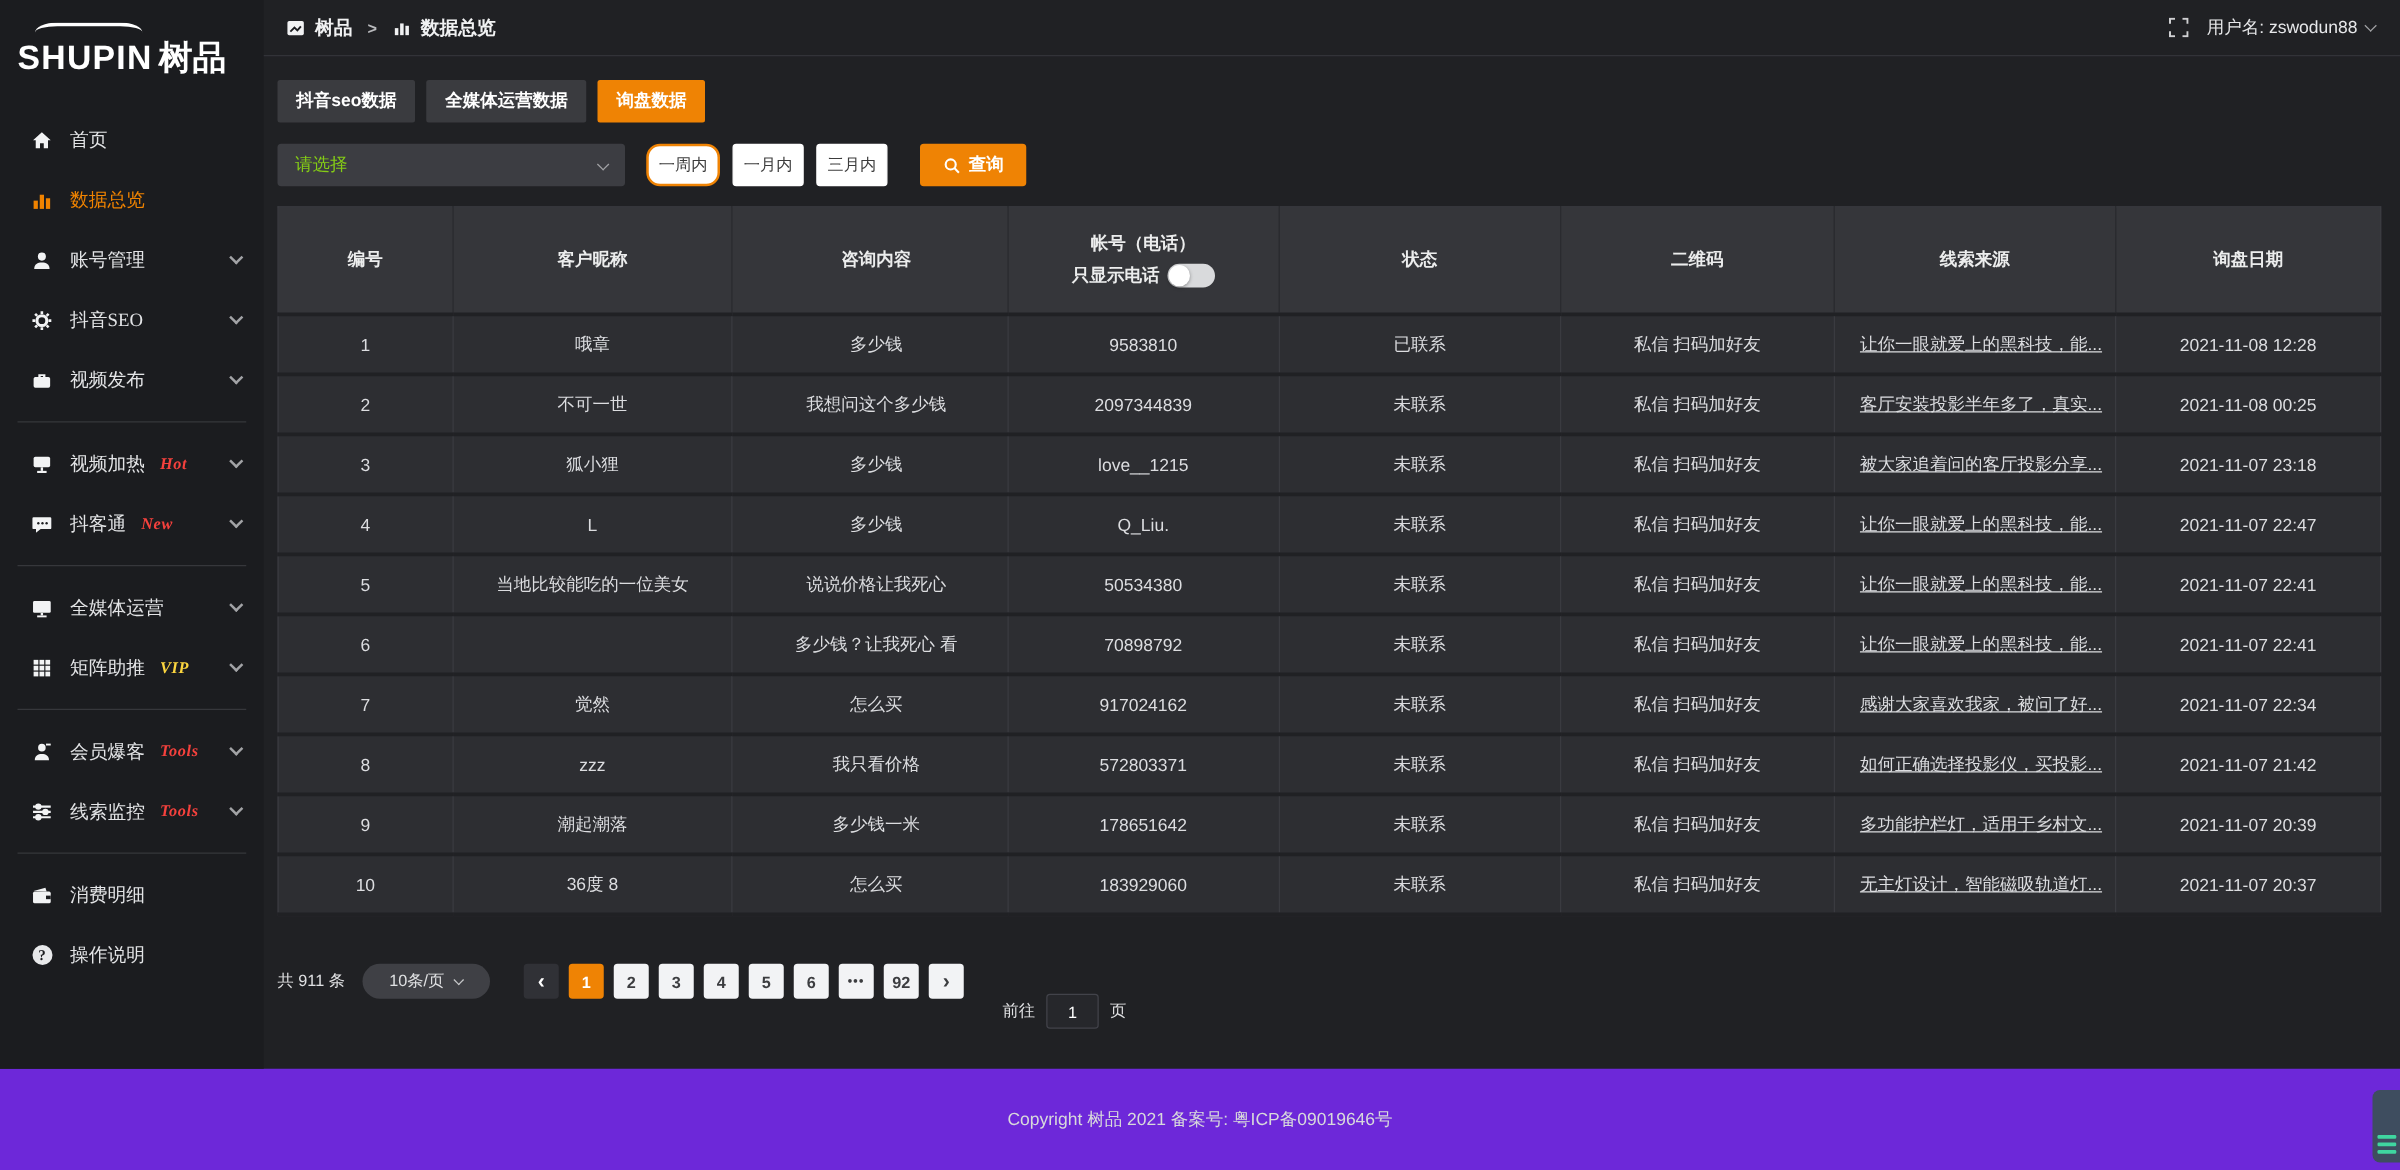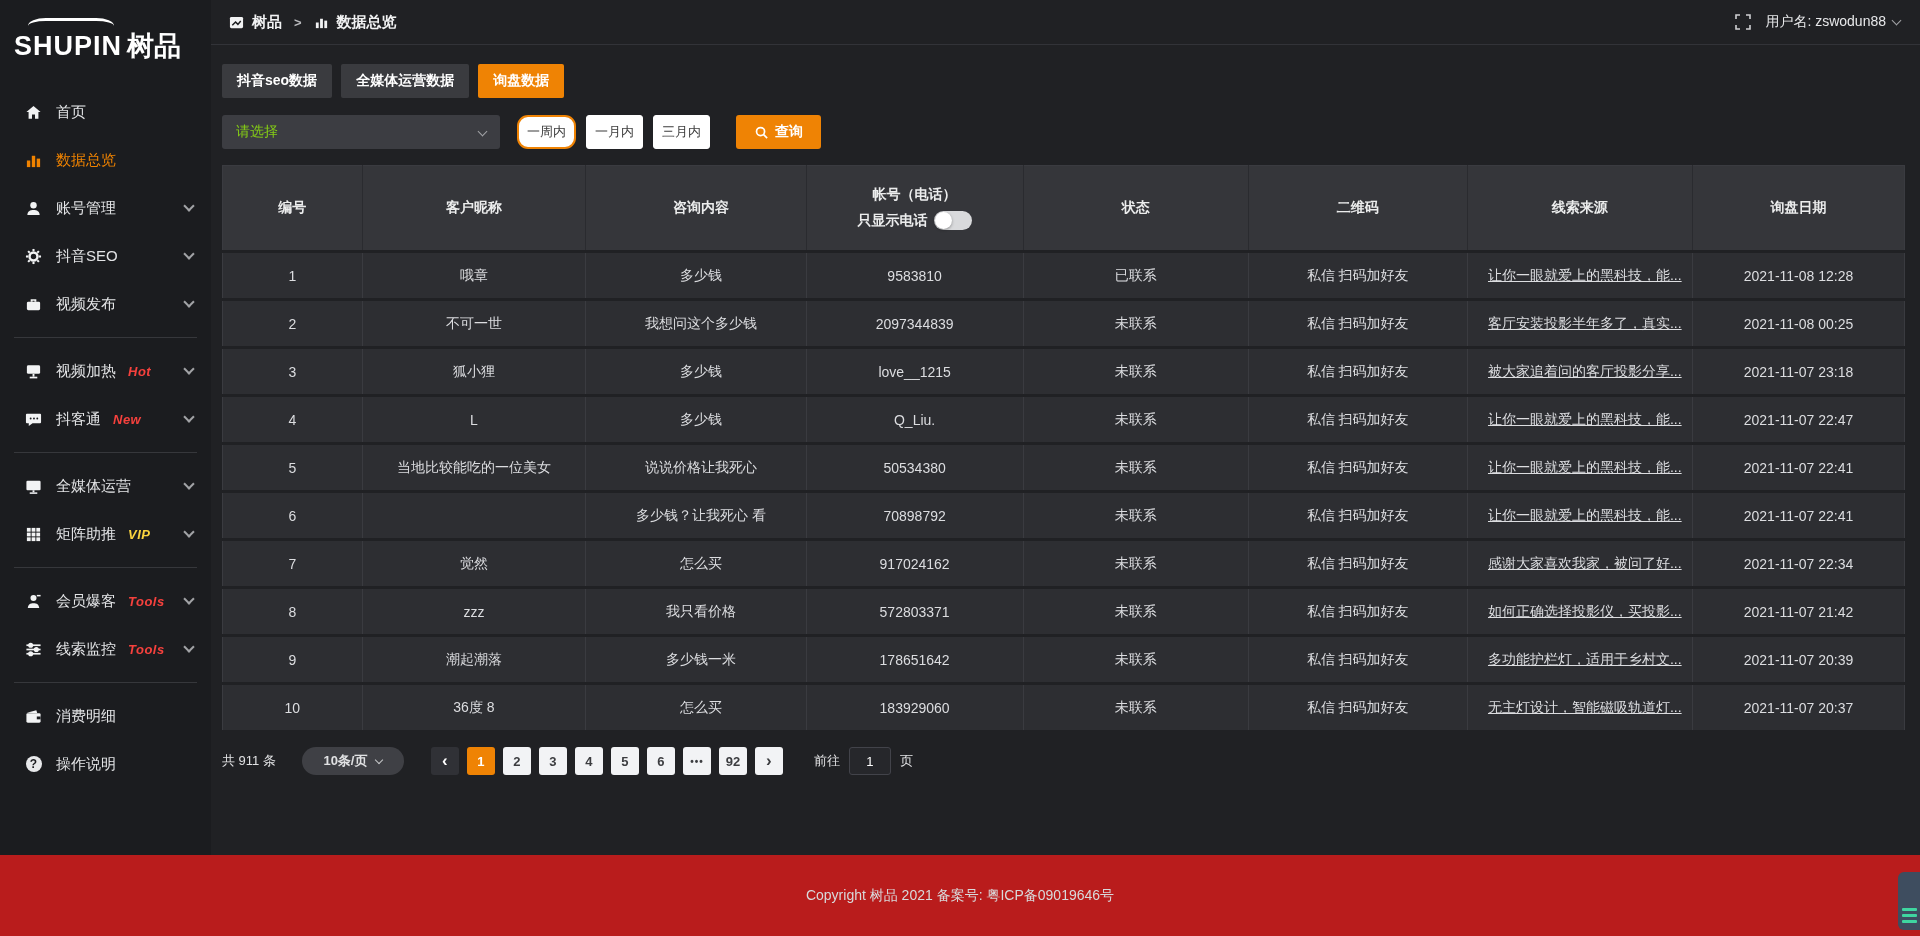--- a/index.html
+++ b/index.html
@@ -12,21 +12,21 @@
   }
   .layout { display:flex; height:855px; }
 
   
   .sidebar { width:211px; flex-shrink:0; background:#1b1c1f; padding-top:10px; overflow:hidden; }
   .logo { height:72px; display:flex; align-items:center; padding-left:14px; position:relative; }
   .logo-arc { position:absolute; top:8px; left:28px; width:86px; height:16px;
               border-top:3px solid #fff; border-radius:50% / 120%; }
   .logo-en { font-size:27px; font-weight:900; letter-spacing:1px; color:#fff; }
   .logo-cn { font-size:27px; font-weight:900; color:#fff; margin-left:5px; }
-  .menu { padding-top:6px; }
+  .menu { padding-top:6px;font-family:Liberation Serif, serif; }
   .menu-item { height:48px; display:flex; align-items:center; padding:0 18px 0 24px;
                font-size:15px; color:#e3e4e6; cursor:pointer; }
   .menu-item .mi-icon { width:19px; height:18px; margin-right:13px; display:flex; align-items:center; justify-content:center; color:#f2f3f4; }
   .menu-item.active { color:#f08300; }
   .menu-item.active .mi-icon { color:#f08300; }
   .badge { margin-left:12px; font-style:italic; font-weight:bold; font-size:13px; letter-spacing:.5px; }
   .chev { width:8px; height:8px; border-right:2px solid #a2a3a6; border-bottom:2px solid #a2a3a6;
           transform:rotate(45deg); display:inline-block; }
   .menu-item .chev { margin-left:auto; margin-bottom:4px; }
   .mdivider { height:1px; background:#36373b; margin:9px 14px; }
@@ -78,36 +78,36 @@
   .link { color:var(--link); cursor:pointer;font-family:Liberation Serif, serif; }
   .src-link { color:var(--link); text-decoration:underline; cursor:pointer; }
   .pending { color:var(--link); }
   .ph-line2 { margin-top:7px; display:flex; align-items:center; justify-content:center; gap:6px; }
   .toggle { width:38px; height:19px; background:#d9dadc; border-radius:10px; position:relative; cursor:pointer; }
   .toggle .knob { position:absolute; left:1px; top:1px; width:17px; height:17px; background:#fff;
                   border-radius:50%; box-shadow:0 1px 3px rgba(0,0,0,.35); }
 
   
   .pagination { margin-top:14px; display:flex; align-items:center; font-size:13px; color:#e0e1e3; }
-  .per-page { margin-left:26px; width:102px; height:28px; background:#3f4045; border-radius:14px;
-              display:flex; align-items:center; justify-content:center; gap:9px; cursor:pointer;font-weight:bold; }
+  .per-page { margin-left:14px; width:102px; height:28px; background:#3f4045; border-radius:14px;
+              display:flex; align-items:center; justify-content:center; gap:9px; cursor:pointer; }
   .per-page .chev { width:6px; height:6px; border-width:1.5px; border-color:#c6c7c9; margin-bottom:2px; }
   .pbtn { width:28px; height:28px; border-radius:3px; display:flex; align-items:center; justify-content:center;
           font-size:13px; font-weight:bold; cursor:pointer; }
   .pbtn.prev { margin-left:27px; background:#303136; color:#fff; font-size:17px; }
   .pbtn.num, .pbtn.more { margin-left:8px; background:#f2f3f5; color:#3c3d40; }
   .pbtn.num.active { background:var(--accent); color:#fff; }
   .pbtn.more { font-size:10px; letter-spacing:1px; }
   .pbtn.next { margin-left:8px; background:#f2f3f5; color:#3c3d40; font-size:17px; }
-  .goto { margin-left:31px; display:flex; align-items:center; gap:9px; }
+  .goto { margin-left:31px; display:flex; align-items:center; gap:9px;margin-top:48px; }
   .goto-input { width:42px; height:28px; background:#26272b; border:1px solid #42434a; border-radius:3px;
                 color:#fff; font-size:13px; display:flex; align-items:center; justify-content:center; }
 
   
-  .footer { height:81px; background:#b91c1c; display:flex; align-items:center; justify-content:center;
+  .footer { height:81px; background:#6d28d9; display:flex; align-items:center; justify-content:center;
             font-size:14px; color:#d8d9db; }
 
   
   .service-widget { position:absolute; right:0; bottom:6px; width:22px; height:58px; background:#3e4d5f;
                     border-radius:6px 0 0 6px; cursor:pointer; }
   .service-widget .stripes { position:absolute; left:4px; right:3px; bottom:7px; }
   .service-widget .stripes div { height:3px; background:#3fd6a0; margin-top:3px; border-radius:1px; }
 
   svg { display:block; }
 </style>

